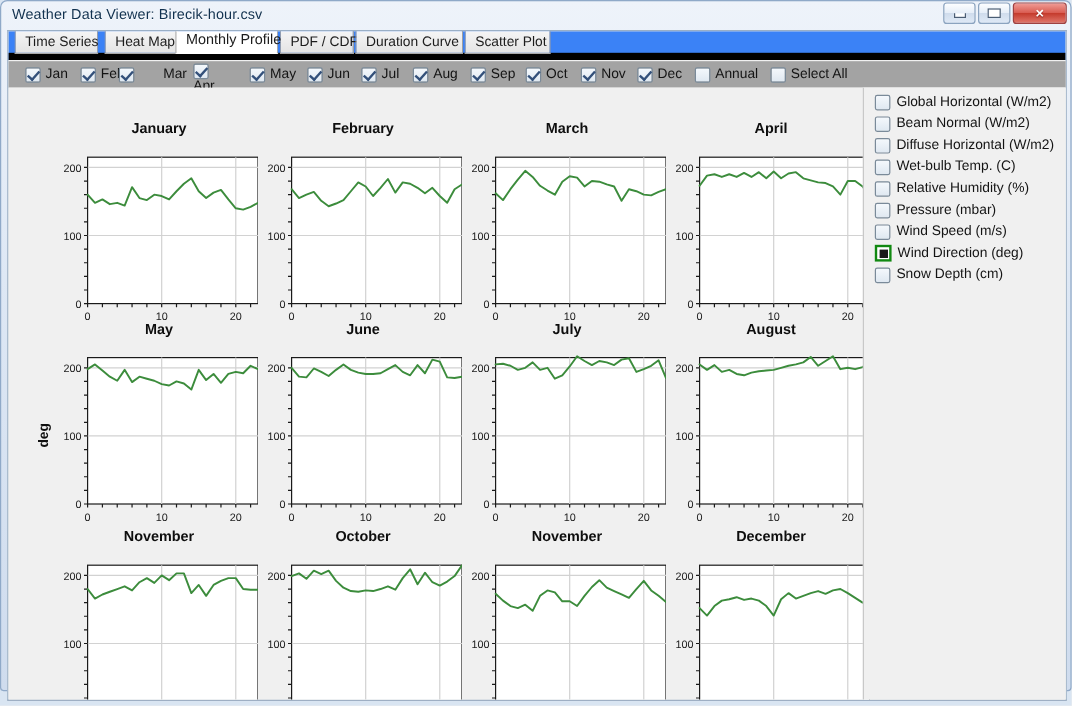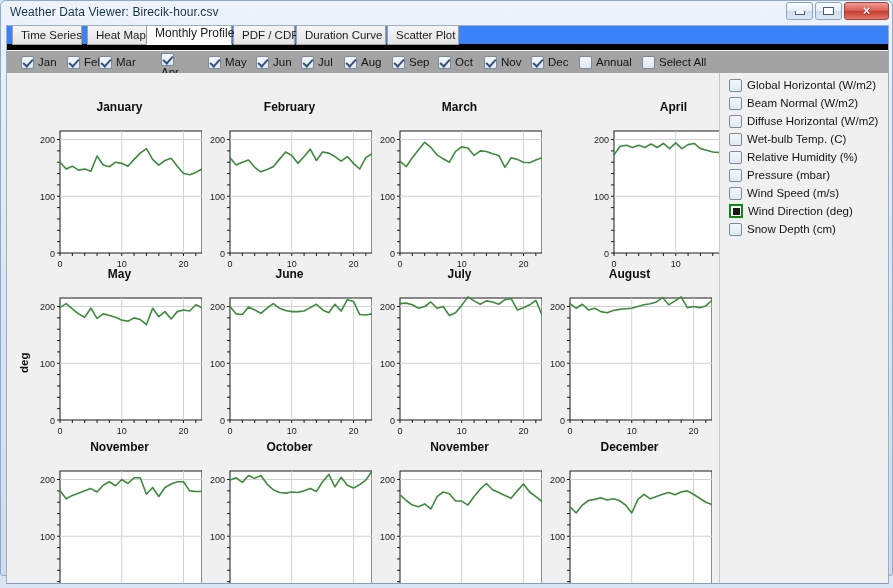--- a/index.html
+++ b/index.html
@@ -151,21 +151,21 @@
 
   
   #mainarea {
     position: absolute;
     left: 0; top: 47px;
     width: 883px; height: 511px;
     background: #f0f0f0;
   }
   #plotpanel {
     position: absolute;
-    left: 3px; top: 0;
+    left: 16px; top: 0;
     width: 712px; height: 511px;
   }
   #varpanel {
     position: absolute;
     left: 712px; top: 0;
     width: 171px; height: 511px;
     border-left: 1px solid #c8c8c8;
     background: #f0f0f0;
     padding-top: 3px;
   }
@@ -254,21 +254,21 @@
 
     <div id="monthrow">
         <div class="cbx-item" style="left: 14px; top: 2px;">
           <span class="cbx checked"></span>
           <span>Jan</span>
         </div>
         <div class="cbx-item" style="left: 60px; top: 2px;">
           <span class="cbx checked"></span>
           <span>Feb</span>
         </div>
-        <div class="cbx-item" style="left: 92px; top: 2px;">
+        <div class="cbx-item" style="left: 92px; top: 2px; gap: 20px;">
           <span class="cbx checked"></span>
           <span>Mar</span>
         </div>
         <div class="cbx-item" style="left: 154px; top: 2px; flex-direction: column;">
           <span class="cbx checked"></span>
           <span>Apr</span>
         </div>
         <div class="cbx-item" style="left: 201px; top: 2px;">
           <span class="cbx checked"></span>
           <span>May</span>
@@ -427,21 +427,21 @@
               <line x1="121.78260869565217" x2="121.78260869565217" y1="138" y2="141" stroke="#1a1a1a" stroke-width="1"></line>
               <line x1="134.1304347826087" x2="134.1304347826087" y1="138" y2="141" stroke="#1a1a1a" stroke-width="1"></line>
               <line x1="146.47826086956522" x2="146.47826086956522" y1="138" y2="141" stroke="#1a1a1a" stroke-width="1"></line>
               <line x1="158.82608695652175" x2="158.82608695652175" y1="138" y2="141" stroke="#1a1a1a" stroke-width="1"></line>
               <text x="23" y="152" text-anchor="middle" font-size="9" font-family="&quot;Liberation Sans&quot;, sans-serif" fill="#1a1a1a">0</text>
               <text x="84.73913043478261" y="152" text-anchor="middle" font-size="9" font-family="&quot;Liberation Sans&quot;, sans-serif" fill="#1a1a1a">10</text>
               <text x="146.47826086956522" y="152" text-anchor="middle" font-size="9" font-family="&quot;Liberation Sans&quot;, sans-serif" fill="#1a1a1a">20</text>
               <polyline points="23.00,46.07 29.17,51.75 35.35,42.67 41.52,34.73 47.70,27.35 53.87,32.46 60.04,39.83 66.22,43.80 72.39,47.21 78.57,36.43 84.74,31.89 90.91,33.02 97.09,40.40 103.26,35.86 109.43,36.43 115.61,38.70 121.78,40.40 127.96,52.32 134.13,42.67 140.30,44.37 146.48,47.21 152.65,47.78 158.83,44.94 165.00,42.67" fill="none" stroke="#3c8c3c" stroke-width="1.6" stroke-linejoin="round" stroke-linecap="round"></polyline>
             </svg>
           </div>
-          <div class="chart-cell" style="left: 537px; top: 27px; width: 165px; margin-left: 44px;">
+          <div class="chart-cell" style="left: 537px; top: 27px; width: 165px;">
             <div class="chart-title">April</div>
             <svg class="chart-svg" width="165" height="158">
               <rect x="23" y="16" width="142" height="122" fill="#ffffff" stroke="#1a1a1a" stroke-width="1"></rect>
               <line x1="23" x2="165" y1="81.25581395348837" y2="81.25581395348837" stroke="#d2d2d2" stroke-width="1"></line>
               <line x1="23" x2="165" y1="24.51162790697674" y2="24.51162790697674" stroke="#d2d2d2" stroke-width="1"></line>
               <line y1="16" y2="138" x1="84.73913043478261" x2="84.73913043478261" stroke="#d2d2d2" stroke-width="1"></line>
               <line y1="16" y2="138" x1="146.47826086956522" x2="146.47826086956522" stroke="#d2d2d2" stroke-width="1"></line>
               <line x1="20" x2="23" y1="138" y2="138" stroke="#1a1a1a" stroke-width="1"></line>
               <line x1="20" x2="23" y1="126.65116279069767" y2="126.65116279069767" stroke="#1a1a1a" stroke-width="1"></line>
               <line x1="20" x2="23" y1="115.30232558139535" y2="115.30232558139535" stroke="#1a1a1a" stroke-width="1"></line>

